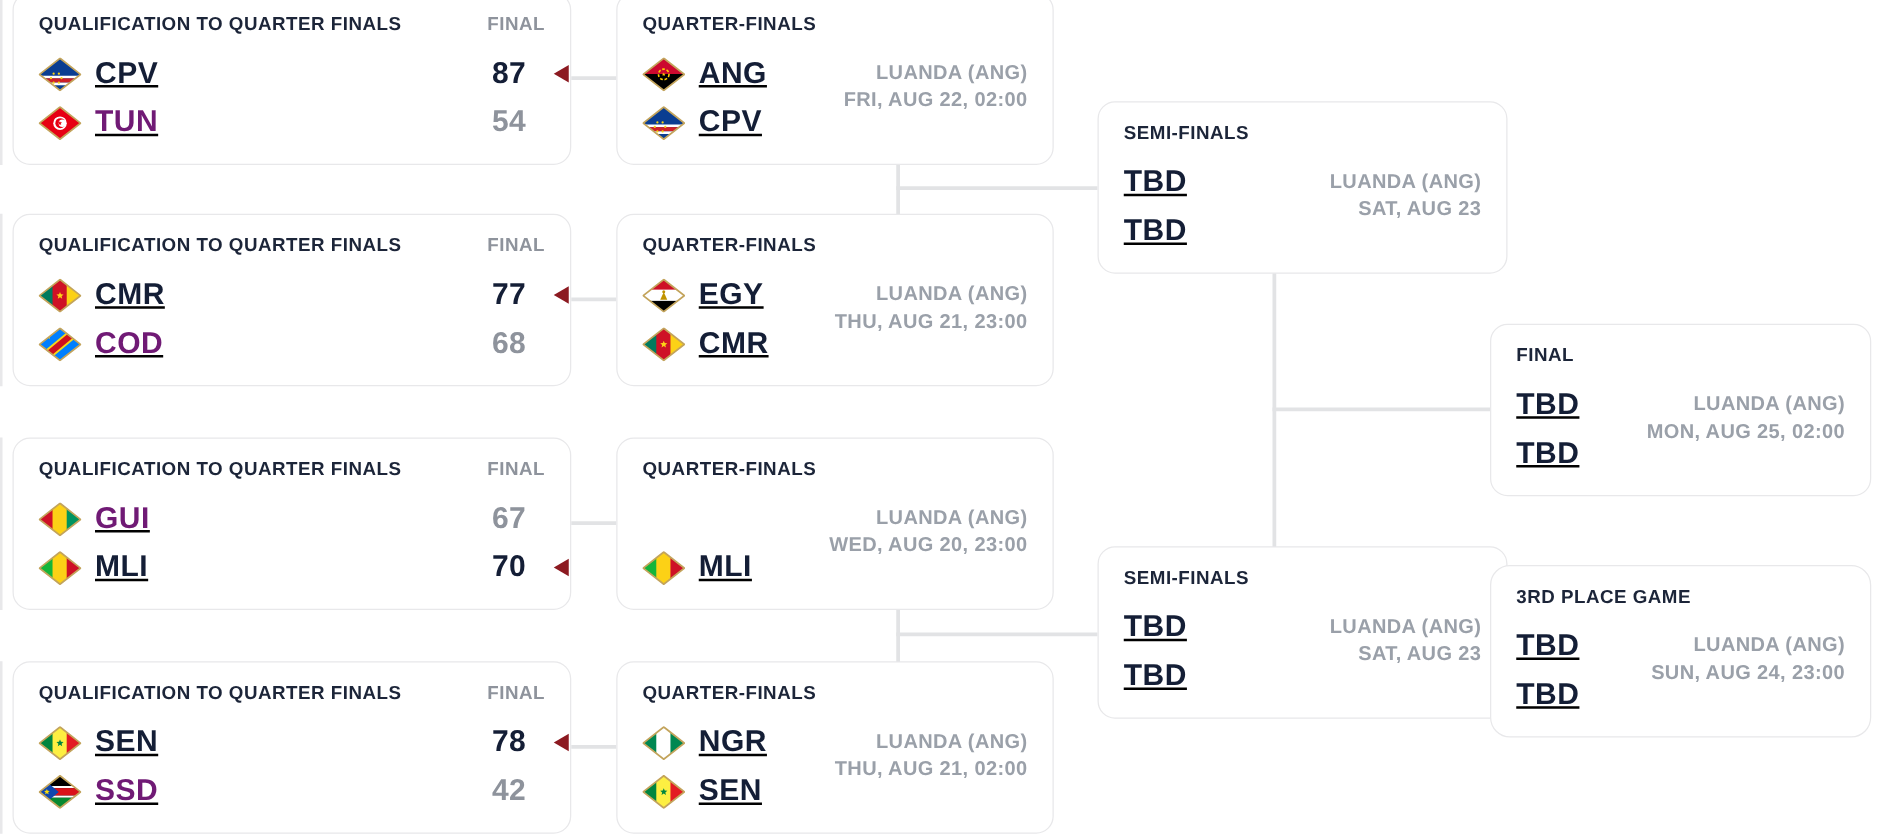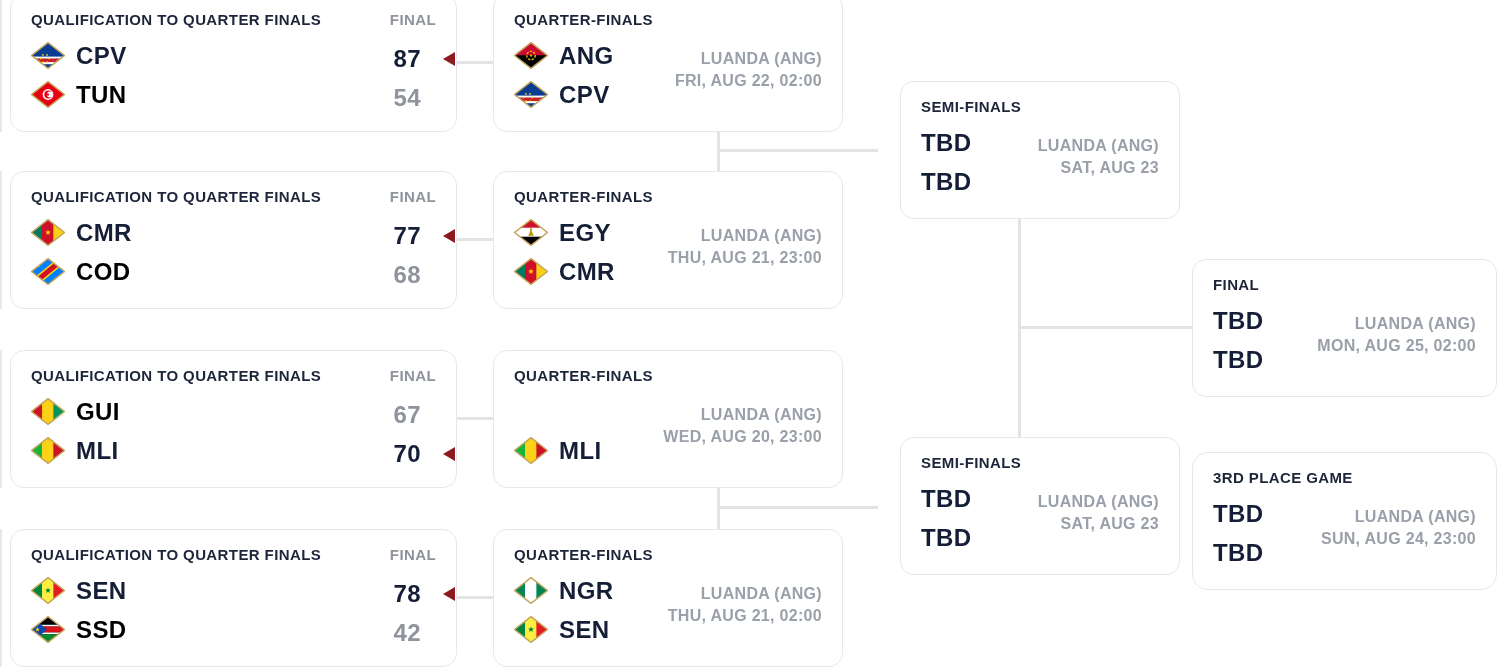--- a/index.html
+++ b/index.html
@@ -2,36 +2,36 @@
 <html><head>
 <meta charset="utf-8">
 <style>
   html,body{margin:0;padding:0;background:#ffffff;}
   .bracket{position:relative;width:1512px;height:672px;overflow:hidden;background:#ffffff;
     font-family:"Liberation Sans","DejaVu Sans",sans-serif;padding-left:34px;}
   .card{position:absolute;background:#fff;border:1px solid #e8e8ea;border-radius:14px;
     box-sizing:border-box;height:138px;}
   .card.qual{left:10px;width:447px;}
   .card.qf{left:493px;width:350px;}
-  .card.sf{left:900px;width:280px;}
+  .card.sf{left:878px;width:328px;}
   .card.fin{left:1192px;width:305px;}
   #slot-qual-1{top:-6px;}  #slot-qual-2{top:171px;} #slot-qual-3{top:350px;} #slot-qual-4{top:529px;}
   #slot-qf-1{top:-6px;}    #slot-qf-2{top:171px;}   #slot-qf-3{top:350px;}   #slot-qf-4{top:529px;}
   #slot-sf-1{top:81px;}    #slot-sf-2{top:437px;}
   #slot-final{top:259px;}  #slot-third{top:452px;border-radius:16px;}
   .card-title{position:absolute;top:17px;left:20px;right:20px;display:flex;
     justify-content:space-between;font-size:15px;line-height:16px;font-weight:700;
     letter-spacing:.4px;color:#1c2539;white-space:nowrap;}
   .card-title .status{color:#8e939c;font-weight:700;}
   .trow{position:absolute;left:0;right:0;height:34px;padding-left:20px;
-    display:flex;align-items:flex-start;}
+    display:flex;align-items:center;text-decoration:underline;}
   .trow.r1{top:47px;} .trow.r2{top:86px;}
   .flag{width:34px;height:27px;margin-right:11px;flex:none;display:block;}
   .code{font-size:24px;font-weight:700;letter-spacing:.4px;color:#141e36;}
-  .code.muted{color:#000000;}
+  .code.muted{color:#701a75;}
   .score{position:absolute;right:35px;top:50%;transform:translateY(-50%);
     font-size:24px;font-weight:700;letter-spacing:.4px;color:#141e36;}
   .score.muted{color:#8e939c;}
   .win-arrow{position:absolute;right:1px;top:50%;transform:translateY(-50%);
     width:0;height:0;border-top:7px solid transparent;border-bottom:7px solid transparent;
     border-right:12px solid #8c1a21;}
   .venue{position:absolute;right:20px;top:53px;text-align:right;font-size:16px;
     line-height:22px;font-weight:600;letter-spacing:.3px;color:#9aa0a9;white-space:nowrap;}
   .venue span{display:block;}
   .hline,.vline{position:absolute;background:#e2e3e5;}

